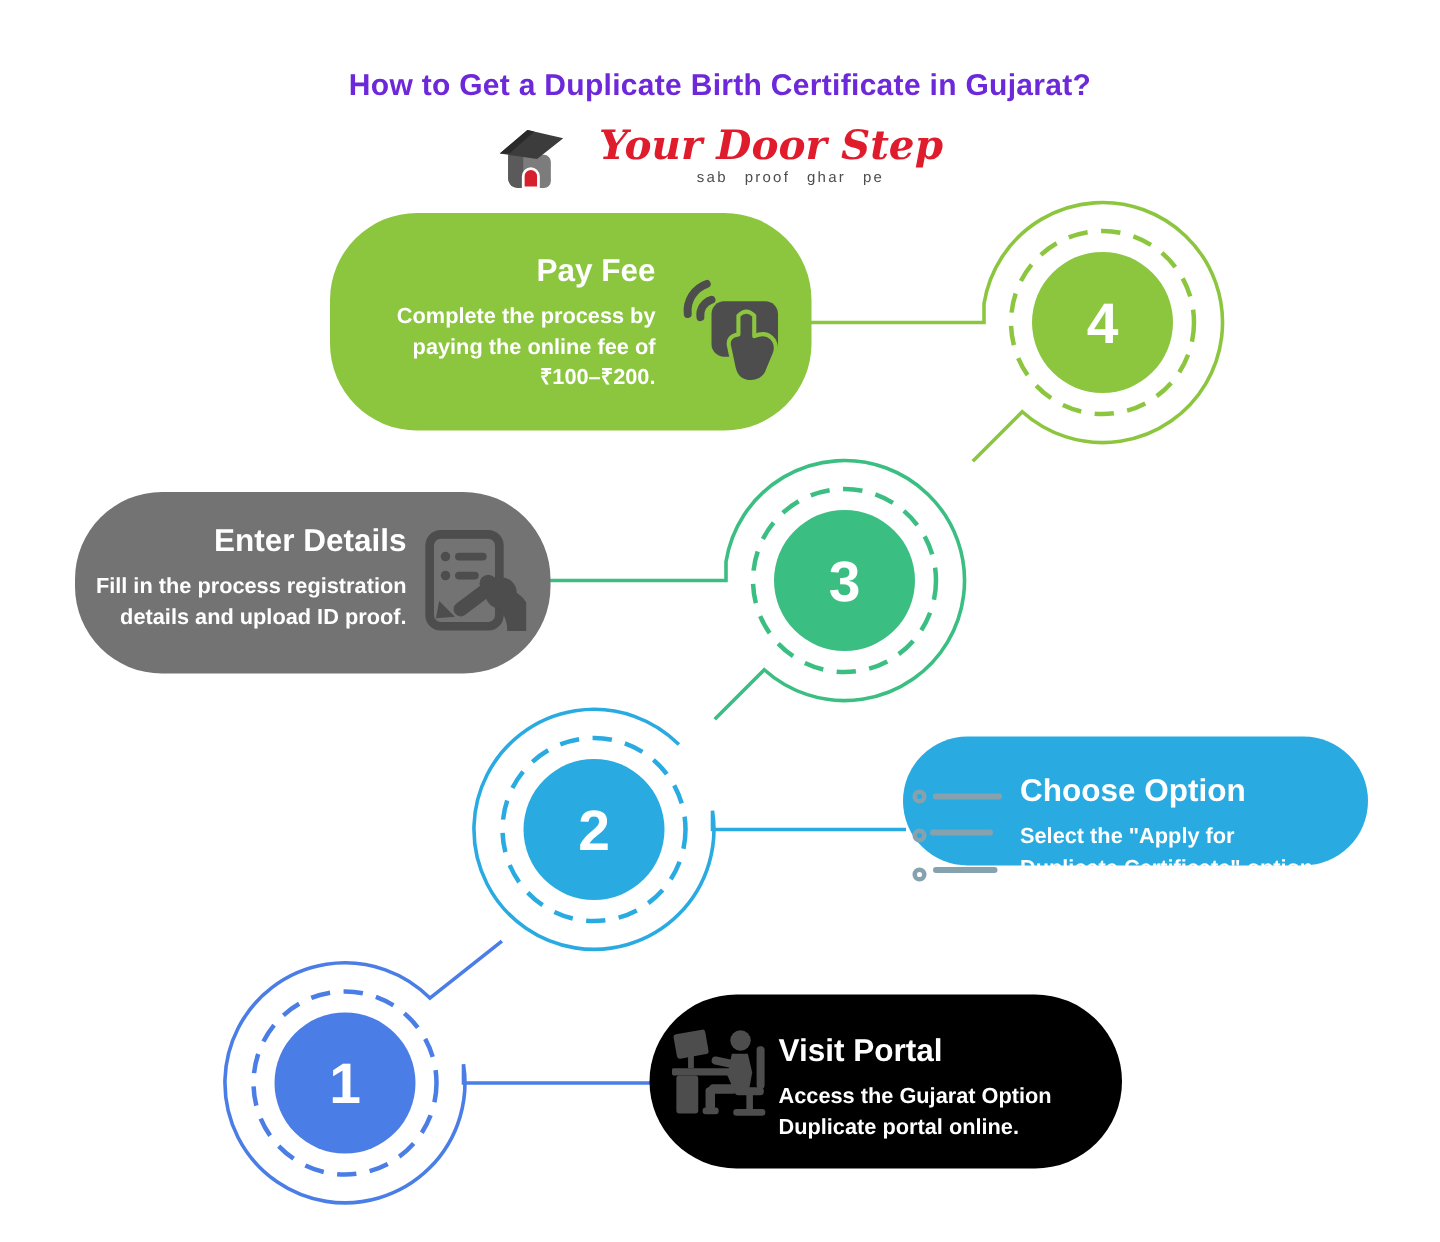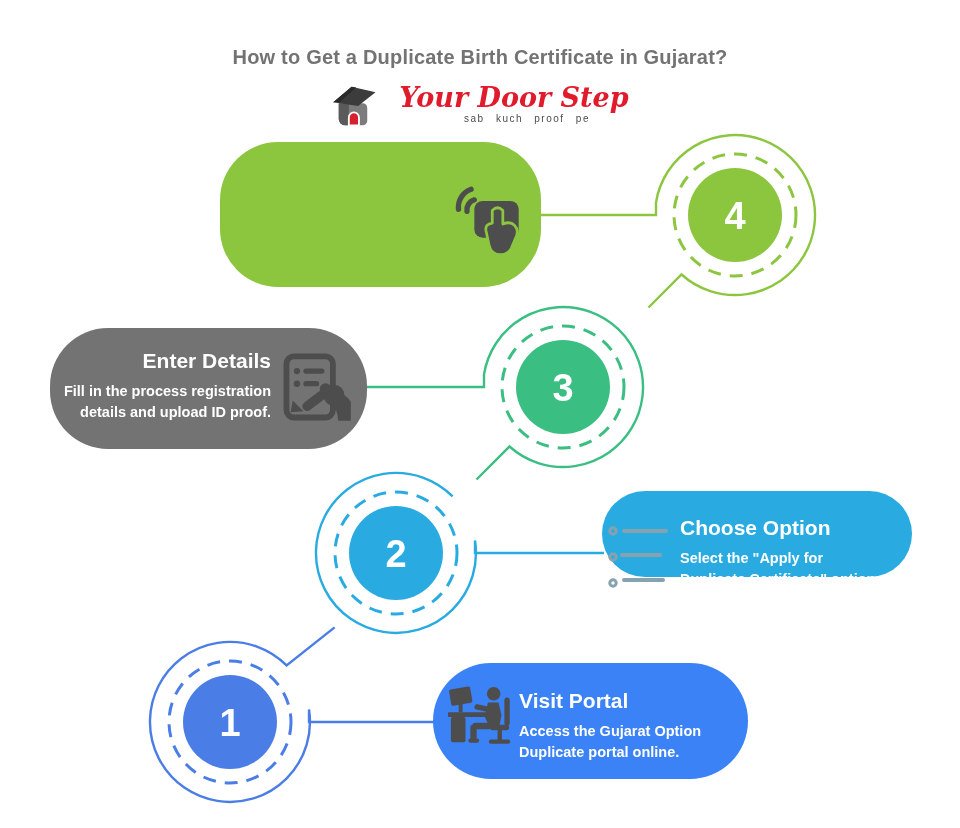--- a/index.html
+++ b/index.html
@@ -1,33 +1,33 @@
 <!DOCTYPE html>
 <html><head>
 <meta charset="utf-8">
 <style>
   html,body{margin:0;padding:0;background:#fff;}
   .canvas{position:relative;width:960px;height:828px;background:#fff;overflow:hidden;
           font-family:"Liberation Sans",sans-serif;}
   .page-title{position:absolute;top:46px;left:0;right:0;margin:0;text-align:center;
-              font-size:20px;font-weight:bold;color:#737373;letter-spacing:.2px;}
+              font-size:20px;font-weight:bold;color:#6d28d9;letter-spacing:.2px;}
   
   .logo{position:absolute;top:84px;left:50%;transform:translateX(-50%);
         display:flex;align-items:flex-start;gap:22px;}
   .logo-text{display:flex;flex-direction:column;}
   .brand{font-family:"DejaVu Serif",serif;font-style:italic;font-weight:bold;
          font-size:27px;line-height:1.05;color:#E01B2C;}
   .tagline{font-size:10px;color:#4d4d4d;letter-spacing:1.5px;word-spacing:7px;
            text-align:center;margin-top:1px;padding-left:26px;}
   
   .wire{position:absolute;left:0;top:0;pointer-events:none;}
   .stepnum{font-family:"Liberation Sans",sans-serif;font-size:38px;font-weight:bold;fill:#ffffff;}
   
   .card{position:absolute;border-radius:58px;color:#fff;}
-  .step1-card{background:#3b82f6;left:433px;top:663px;width:315px;height:116px;}
+  .step1-card{background:#000000;left:433px;top:663px;width:315px;height:116px;}
   .step2-card{background:#29ABE2;left:602px;top:491px;width:310px;height:86px;}
   .step3-card{background:#737373;left:50px; top:328px;width:317px;height:121px;}
   .step4-card{background:#8CC63F;left:220px;top:142px;width:321px;height:145px;}
   .card .text{position:absolute;}
   .card .title{font-size:21px;font-weight:bold;line-height:1.1;margin:0 0 9px 0;}
   .card .desc-line{font-size:14.5px;font-weight:bold;line-height:1.42;white-space:nowrap;}
   .step4-card .text{top:27px;right:104px;text-align:right;}
   .step3-card .text{top:21px;right:96px;text-align:right;}
   .step2-card .text{top:25px;left:78px;text-align:left;}
   .step1-card .text{top:26px;left:86px;text-align:left;}
@@ -47,21 +47,21 @@
   <div class="logo">
     <svg width="46" height="44" viewBox="0 0 50 46">
       <path d="M8 20 h26 a5 5 0 0 1 5 5 v14 a5 5 0 0 1 -5 5 h-19 a7 7 0 0 1 -7 -7 z" fill="#7c7c7c"></path>
       <path d="M8 20 h11 v24 h-4 a7 7 0 0 1 -7 -7 z" fill="#5a5a5a"></path>
       <polygon points="2,19 22,2 48,8 29,23" fill="#3c3c3c"></polygon>
       <polygon points="22,2 27,3 9,19 2,19" fill="#2a2a2a"></polygon>
       <path d="M19 44 v-8.5 a5.5 5.5 0 0 1 11 0 V44 z" fill="#D7202E" stroke="#ffffff" stroke-width="2"></path>
     </svg>
     <div class="logo-text">
       <span class="brand">Your Door Step</span>
-      <span class="tagline">sab kuch proof pe</span>
+      <span class="tagline">sab proof ghar pe</span>
     </div>
   </div>
 
   <svg class="wire" width="960" height="828" viewBox="0 0 960 828">
 
     <path d="M 538 215 L 656 215 L 656 202.5 A 80 80 0 1 1 681.5 274.5 l -33 33" fill="none" stroke="#8CC63F" stroke-width="2.4"></path>
     <circle cx="735" cy="215" r="61" fill="none" stroke="#8CC63F" stroke-width="3" stroke-dasharray="13 9"></circle>
     <circle cx="735" cy="215" r="47" fill="#8CC63F"></circle>
     <text x="735" y="228.5" text-anchor="middle" class="stepnum">4</text>
 
@@ -75,20 +75,26 @@
     <circle cx="396" cy="553" r="47" fill="#29ABE2"></circle>
     <text x="396" y="566.5" text-anchor="middle" class="stepnum">2</text>
 
     <path d="M 435 722 L 309 722 L 309 709.5 A 80 80 0 1 1 286.6 665.4 l 48 -38" fill="none" stroke="#4A7DE5" stroke-width="2.4"></path>
     <circle cx="230" cy="722" r="61" fill="none" stroke="#4A7DE5" stroke-width="3" stroke-dasharray="13 9"></circle>
     <circle cx="230" cy="722" r="47" fill="#4A7DE5"></circle>
     <text x="230" y="735.5" text-anchor="middle" class="stepnum">1</text>
   </svg>
 
   <div class="card step4-card">
+    <div class="text">
+      <div class="title">Pay Fee</div>
+      <div class="desc-line">Complete the process by</div>
+      <div class="desc-line">paying the online fee of</div>
+      <div class="desc-line">₹100–₹200.</div>
+    </div>
     <svg class="icon" viewBox="0 0 72 72">
       <path d="M9 24 A 18 18 0 0 1 21 5" stroke="#4D4D4D" stroke-width="5" fill="none" stroke-linecap="round"></path>
       <path d="M17 26 A 10 10 0 0 1 24 15" stroke="#4D4D4D" stroke-width="5" fill="none" stroke-linecap="round"></path>
       <rect x="24" y="16" width="42" height="35" rx="8" fill="#4D4D4D"></rect>
       <path d="M41 25 q5 -5 10 0 l0 13 q7 -3 11 1 q4 4 2 10 l-5 12 q-3 6 -10 6 q-9 0 -11 -9 l-3 -14 q-1 -6 6 -7 z" fill="#4D4D4D" stroke="#8CC63F" stroke-width="2.6" stroke-linejoin="round"></path>
     </svg>
   </div>
 
   <div class="card step3-card">
     <div class="text">

